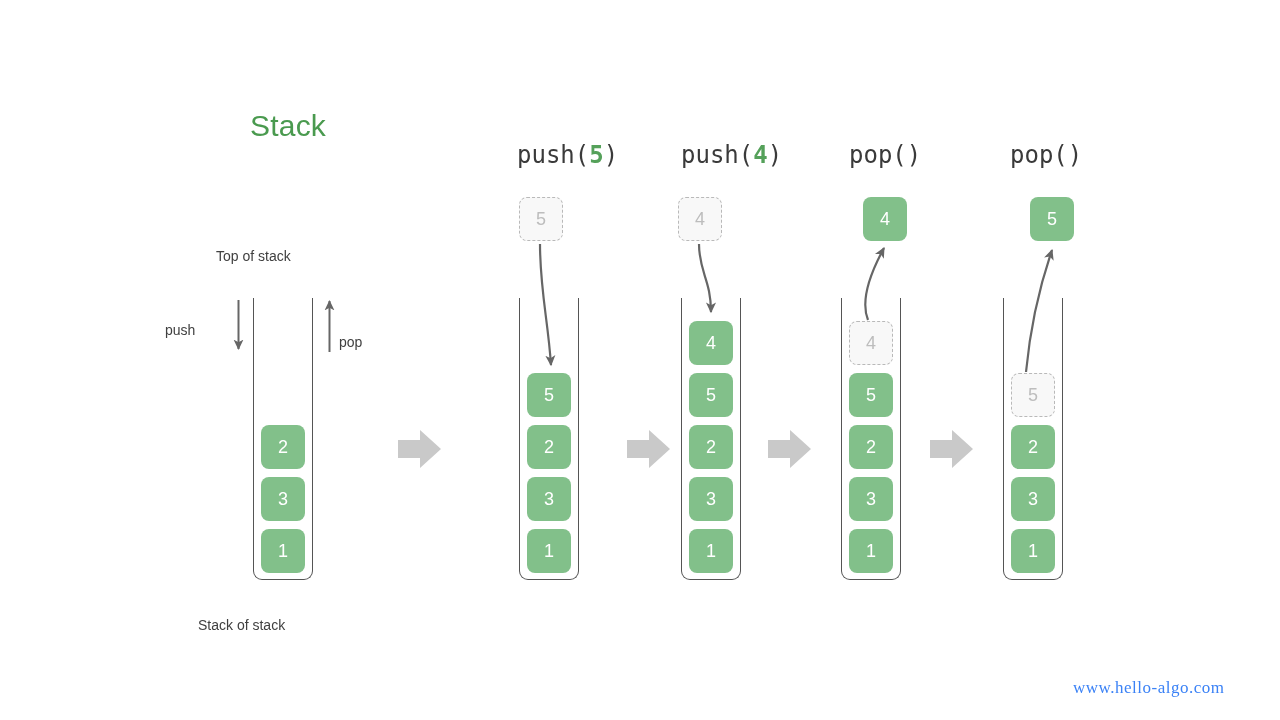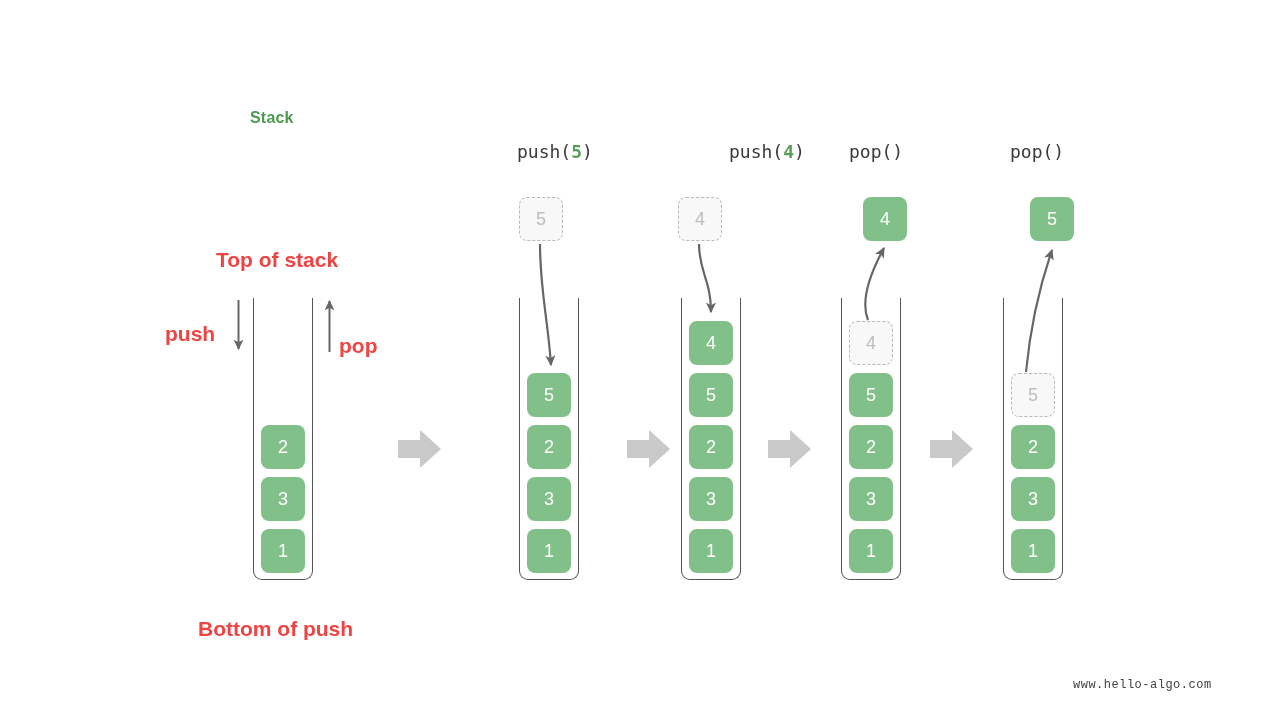--- a/index.html
+++ b/index.html
@@ -9,35 +9,35 @@
     font-family:"Liberation Sans", sans-serif;
     overflow:hidden;
     position:relative;
   }
   #stage{position:absolute;left:0;top:0;width:1280px;height:720px;}
 
   .abs{position:absolute;}
 
   
   .title{
-    font-size:16px;font-weight:bold;color:#4a9a4f;
+    font-size:30px;font-weight:normal;color:#4a9a4f;
     letter-spacing:0.2px;white-space:nowrap;
   }
   .lbl{
-    font-size:21px;font-weight:bold;color:#ef4444;white-space:nowrap;
+    font-size:14px;font-weight:normal;color:#404040;white-space:nowrap;
   }
   .oplabel{
     font-family:"DejaVu Sans Mono", monospace;
-    font-size:18px;color:#3a3a3a;white-space:nowrap;
+    font-size:24px;color:#3a3a3a;white-space:nowrap;
     letter-spacing:0px;
   }
   .oplabel .argv{color:#55a15a;font-weight:bold;}
   .watermark{
-    font-family:Liberation Mono, monospace;
-    font-size:12px;color:#404040;white-space:nowrap;letter-spacing:0.5px;
+    font-family:Liberation Serif, serif;
+    font-size:17px;color:#3b82f6;white-space:nowrap;letter-spacing:0.5px;
   }
 
   
   .container{
     position:absolute;
     box-sizing:border-box;
     border-left:1.6px solid #555;
     border-right:1.6px solid #555;
     border-bottom:1.6px solid #555;
     border-bottom-left-radius:9px;
@@ -114,42 +114,42 @@
       <path d="M 768 440 L 790 440 L 790 430 L 811 449 L 790 468 L 790 458 L 768 458 Z" fill="#c9c9c9"></path>
     </g>
     <g>
       <path d="M 930 440 L 952 440 L 952 430 L 973 449 L 952 468 L 952 458 L 930 458 Z" fill="#c9c9c9"></path>
     </g>
   </svg>
 
   <div class="abs title" style="left:250px;top:109px;">Stack</div>
 
   <div class="abs lbl" style="left:216px;top:248px;">Top of stack</div>
-  <div class="abs lbl" style="left:198px;top:617px;">Bottom of push</div>
+  <div class="abs lbl" style="left:198px;top:617px;">Stack of stack</div>
   <div class="abs lbl" style="left:165px;top:322px;">push</div>
   <div class="abs lbl" style="left:339px;top:334px;">pop</div>
 
   <div class="abs watermark" style="left:1073px;top:678px;">www.hello-algo.com</div>
 
   <div class="container" style="left:253px;top:298px;width:60px;height:282px;"></div>
   <div class="cell" style="left:261px;top:425px;">2</div>
   <div class="cell" style="left:261px;top:477px;">3</div>
   <div class="cell" style="left:261px;top:529px;">1</div>
 
   <div class="abs oplabel" style="left:517px;top:141px;">
     <span>push(</span><span class="argv">5</span><span>)</span>
   </div>
   <div class="cell ghost" style="left:519px;top:197px;">5</div>
   <div class="container" style="left:519px;top:298px;width:60px;height:282px;"></div>
   <div class="cell" style="left:527px;top:373px;">5</div>
   <div class="cell" style="left:527px;top:425px;">2</div>
   <div class="cell" style="left:527px;top:477px;">3</div>
   <div class="cell" style="left:527px;top:529px;">1</div>
 
-  <div class="abs oplabel" style="left:681px;top:141px;margin-left:48px;">
+  <div class="abs oplabel" style="left:681px;top:141px;">
     <span>push(</span><span class="argv">4</span><span>)</span>
   </div>
   <div class="cell ghost" style="left:678px;top:197px;">4</div>
   <div class="container" style="left:681px;top:298px;width:60px;height:282px;"></div>
   <div class="cell" style="left:689px;top:321px;">4</div>
   <div class="cell" style="left:689px;top:373px;">5</div>
   <div class="cell" style="left:689px;top:425px;">2</div>
   <div class="cell" style="left:689px;top:477px;">3</div>
   <div class="cell" style="left:689px;top:529px;">1</div>
 

